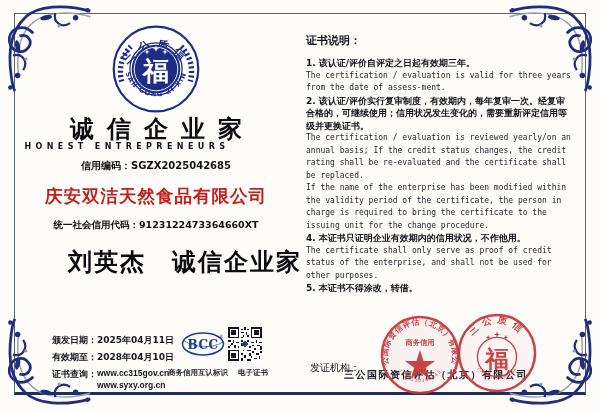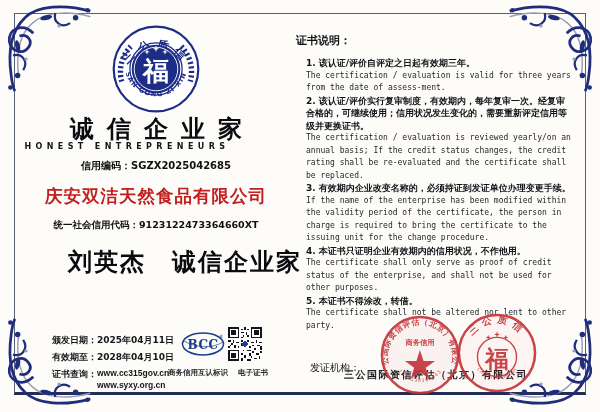--- a/index.html
+++ b/index.html
@@ -49,21 +49,21 @@
   }
   .meta{position:absolute; left:52px; top:334px; font-size:9px; font-weight:bold; color:#16171c;}
   .meta .row{margin-bottom:4px; white-space:nowrap;}
   .meta .urls{display:inline-block; vertical-align:top;}
   .meta .urls div{margin-bottom:2px; font-family:Liberation Sans, sans-serif; font-size:8.5px;}
   .bcc{position:absolute; left:181px; top:331px; width:44px; height:26px;}
   .qr{position:absolute; left:228px; top:327px; width:34px; height:34px;}
   .marks{position:absolute; left:168px; top:368px; width:130px; display:flex; gap:10px;
     font-size:7.5px; font-weight:bold; color:#2a2c33; white-space:nowrap;}
   
-  .desc-head{position:absolute; left:296px; top:33px; font-size:11px; font-weight:bold; color:#101116;}
+  .desc-head{position:absolute; left:306px; top:33px; font-size:11px; font-weight:bold; color:#101116;}
   .desc{position:absolute; left:306px; top:57px; width:266px;}
   .desc .cn{font-size:9px; font-weight:bold; line-height:12.5px; color:#121318;}
   .desc .en{font-family:"DejaVu Sans Mono","Liberation Mono",monospace;
     font-size:8px; line-height:12.5px; color:#26272c;}
   .issuer-label{position:absolute; left:310px; top:361px; font-size:10px; font-weight:normal; color:#14151a;}
   .issuer-name{position:absolute; left:344px; top:368px; width:236px; font-size:10px; font-weight:bold;
     letter-spacing:1.5px; color:#1b1c22; z-index:1; white-space:nowrap;}
   .stamp{position:absolute; width:82px; height:82px; z-index:2; opacity:.92;}
   .stamp.left{left:379px; top:314px;}
   .stamp.right{left:456px; top:312px;}
@@ -219,26 +219,24 @@
     <span>电子证书</span>
   </div>
 
   <div class="desc-head">证书说明：</div>
 
   <div class="desc">
     <div class="cn">1. 该认证/评价自评定之日起有效期三年。</div>
     <div class="en">The certification / evaluation is valid for three years from the date of assess-ment.</div>
     <div class="cn">2. 该认证/评价实行复审制度，有效期内，每年复审一次。经复审合格的，可继续使用；信用状况发生变化的，需要重新评定信用等级并更换证书。</div>
     <div class="en">The certification / evaluation is reviewed yearly/on an annual basis; If the credit status changes, the credit rating shall be re-evaluated and the certificate shall be replaced.</div>
-    <div class="cn">3. 有效期内企业改变名称的，必须持证到发证单位办理变更手续。</div>
     <div class="en">If the name of the enterprise has been modified within the validity period of the certificate, the person in charge is required to bring the certificate to the issuing unit for the change procedure.</div>
     <div class="cn">4. 本证书只证明企业有效期内的信用状况，不作他用。</div>
     <div class="en">The certificate shall only serve as proof of credit status of the enterprise, and shall not be used for other purposes.</div>
     <div class="cn">5. 本证书不得涂改，转借。</div>
-    <div class="en">The certificate shall not be altered nor lent to other party.</div>
   </div>
 
   <div class="issuer-label">发证机构：</div>
   <div class="issuer-name">三公国际资信评估（北京）有限公司</div>
 
   <svg class="stamp left" viewBox="0 0 84 84">
     <circle cx="42" cy="42" r="39" fill="rgba(197,53,58,0.05)" stroke="#c5353a" stroke-width="2.6"></circle>
     <path id="stampLArc" d="M 9,50 A 33.5,33.5 0 1 1 75,50" fill="none"></path>
     <text font-size="8" font-weight="bold" fill="#c5353a" letter-spacing="0.6" font-family="DejaVu Sans, sans-serif">
       <textPath href="#stampLArc" startOffset="50%" text-anchor="middle">三公国际资信评估（北京）有限公司</textPath>

